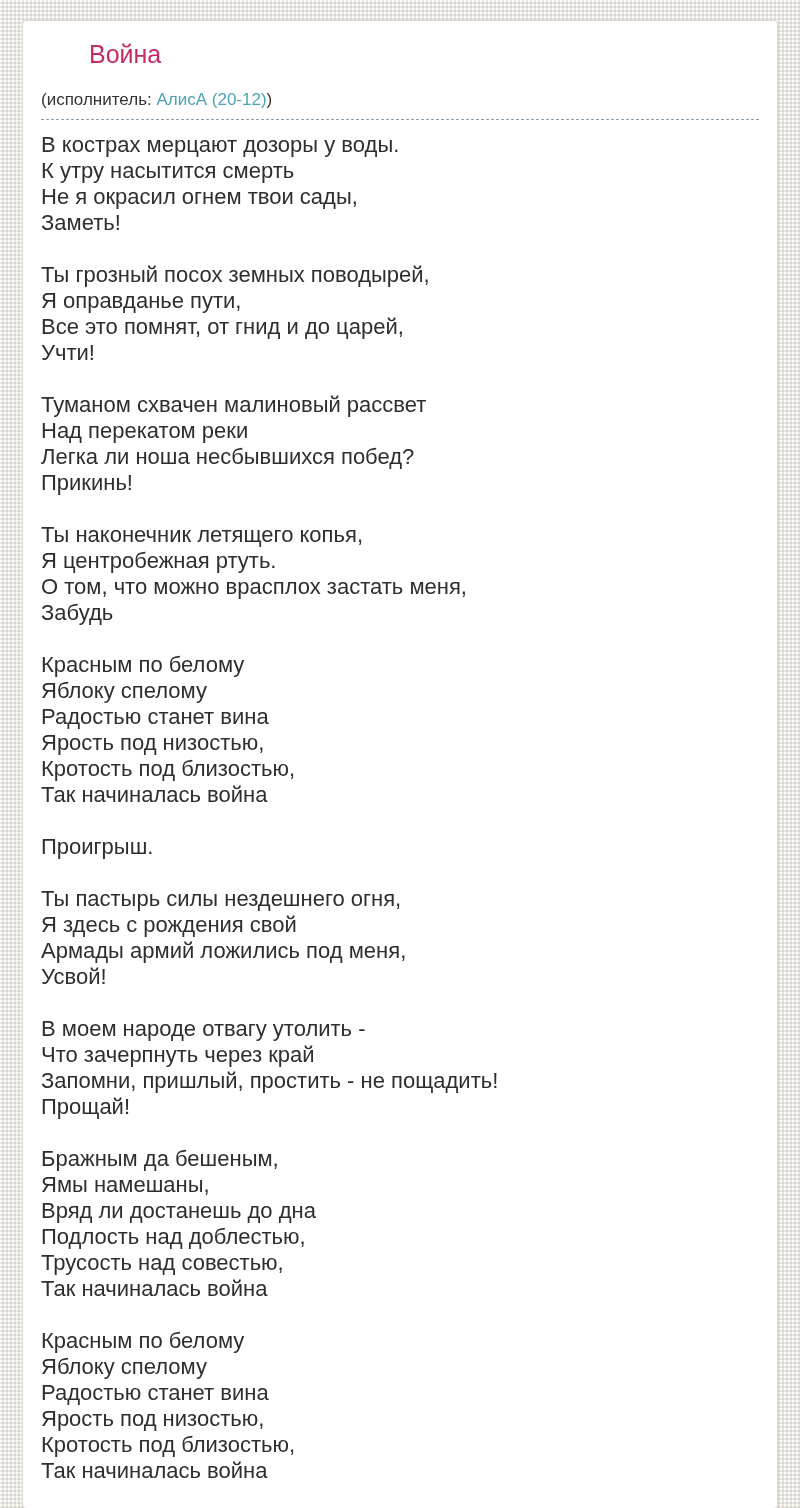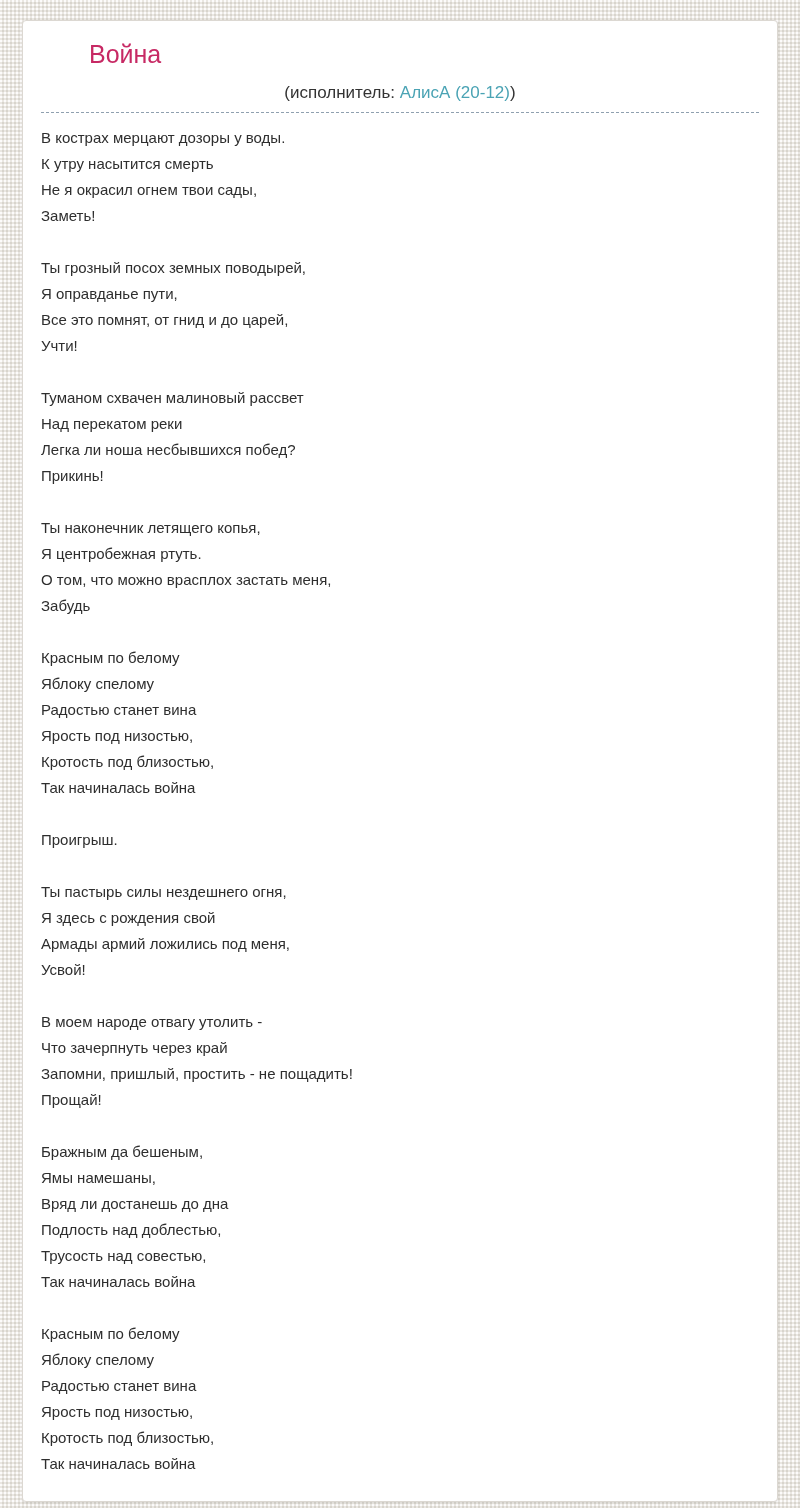--- a/index.html
+++ b/index.html
@@ -30,34 +30,33 @@
     border-bottom: 1px dashed #8fa0af;
   }
   .song-title {
     font-size: 25px;
     font-weight: 400;
     line-height: 29px;
     color: #c72964;
     margin-left: 48px;
   }
   .song-subtitle {
-    margin-top: 13px;
+    margin-top: 20px;
     font-size: 17px;
     line-height: 22px;
     color: #333333;
-    text-align: center;
   }
   .artist-link {
     color: #4aa3b4;
     text-decoration: none;
     cursor: pointer;
   }
   .lyrics {
     margin-top: 12px;
-    font-size: 15px;
+    font-size: 22px;
     line-height: 26px;
     color: #2e2e2e;
     white-space: pre-line;
   }
 </style>
 </head>
 <body>
 
 <div class="card">
   <div class="song-header">

